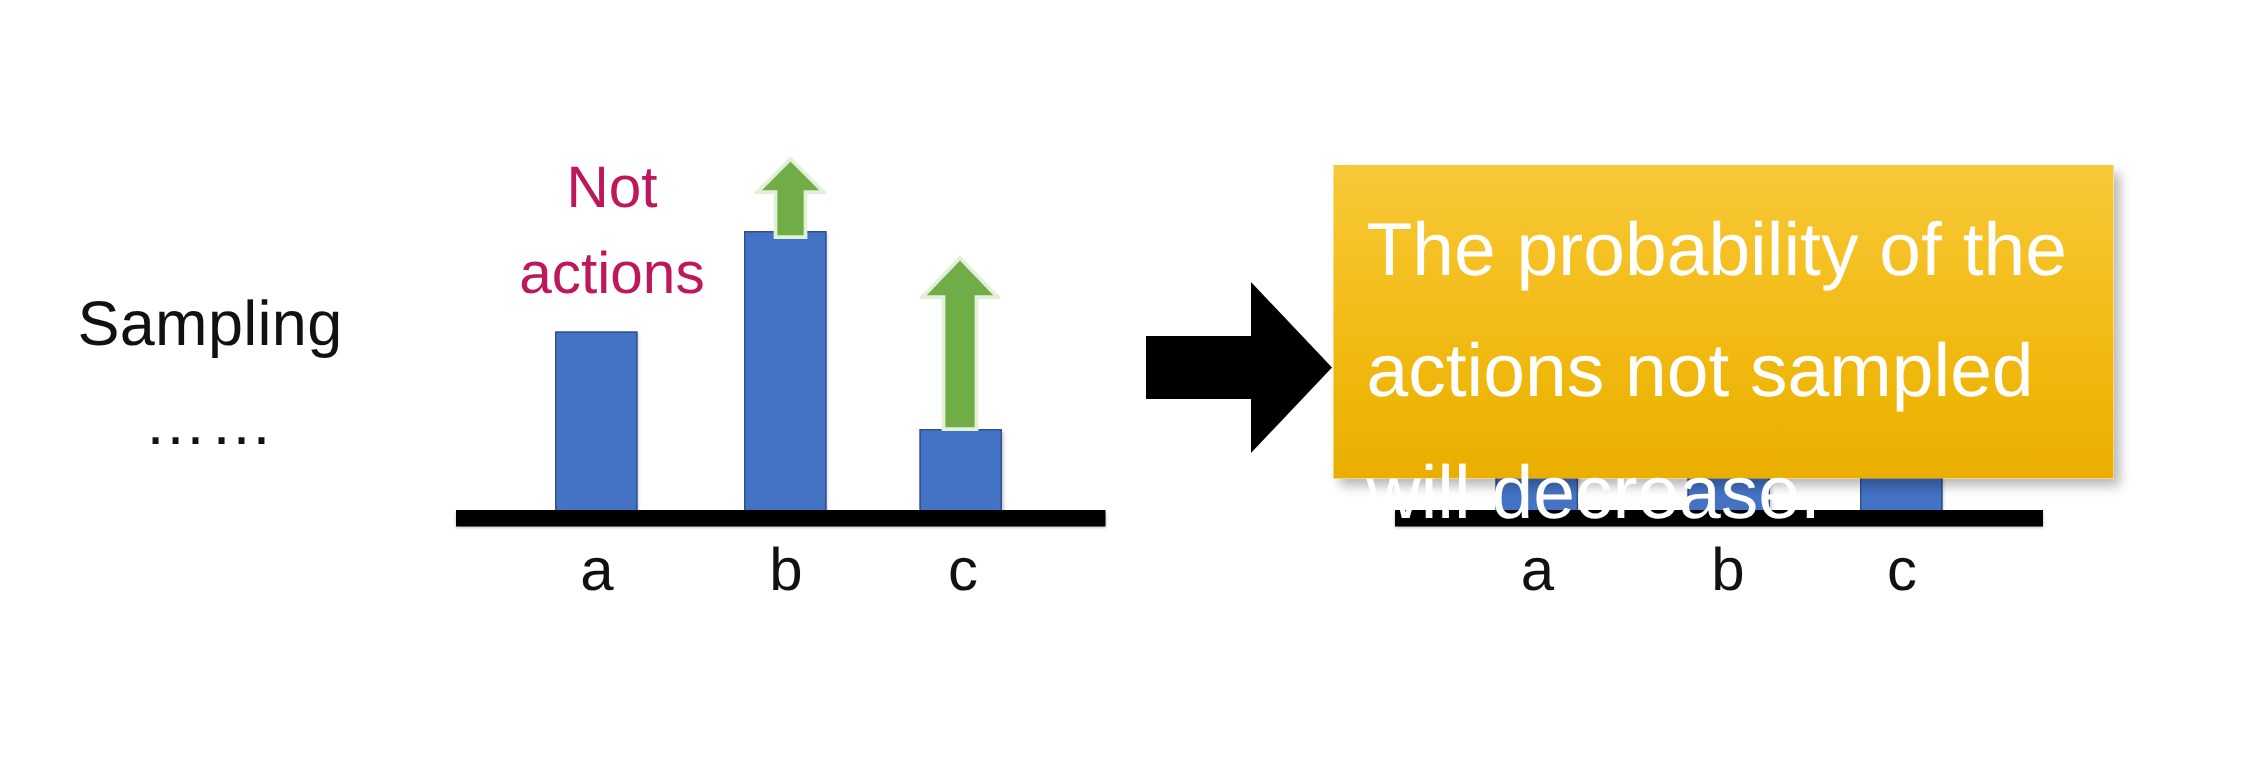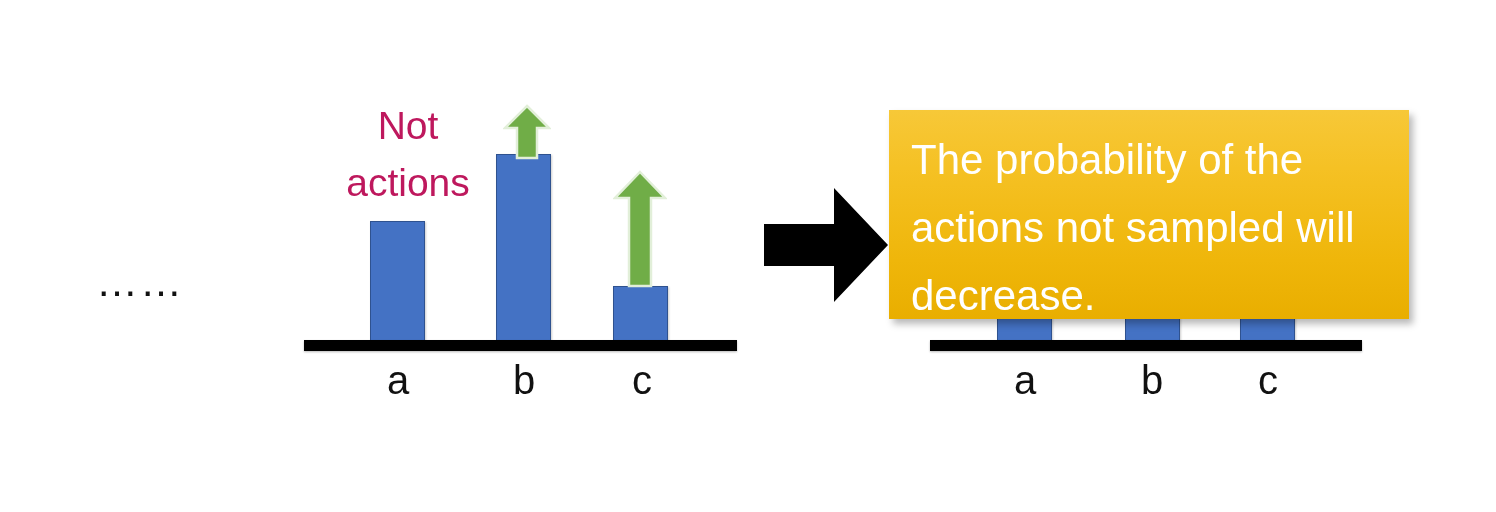--- a/index.html
+++ b/index.html
@@ -83,30 +83,31 @@
     width: 520px;
     height: 209px;
     background: linear-gradient(180deg, #F7C838 0%, #F5C124 28%, #EFB60A 72%, #E9AE00 100%);
     box-shadow: 4px 5px 7px rgba(0,0,0,0.28);
   }
   #callout-text {
     position: absolute;
     left: 22px;
     top: 16px;
     right: 14px;
-    font-size: 42px;
+    font-size: 50px;
     line-height: 1.62;
     color: #FFFFFF;
   }
 </style>
 </head>
 <body>
 
 <div id="canvas">
 
+  <div class="abs" id="sampling-label">Sampling</div>
   <div class="abs" id="sampling-dots">……</div>
 
   <div class="abs" style="left:0; top:0; width:760px; height:420px;">
 
     <div class="abs" id="not-sampled">
       
       <span>Not</span><br>
       <span>actions</span>
     </div>
 

